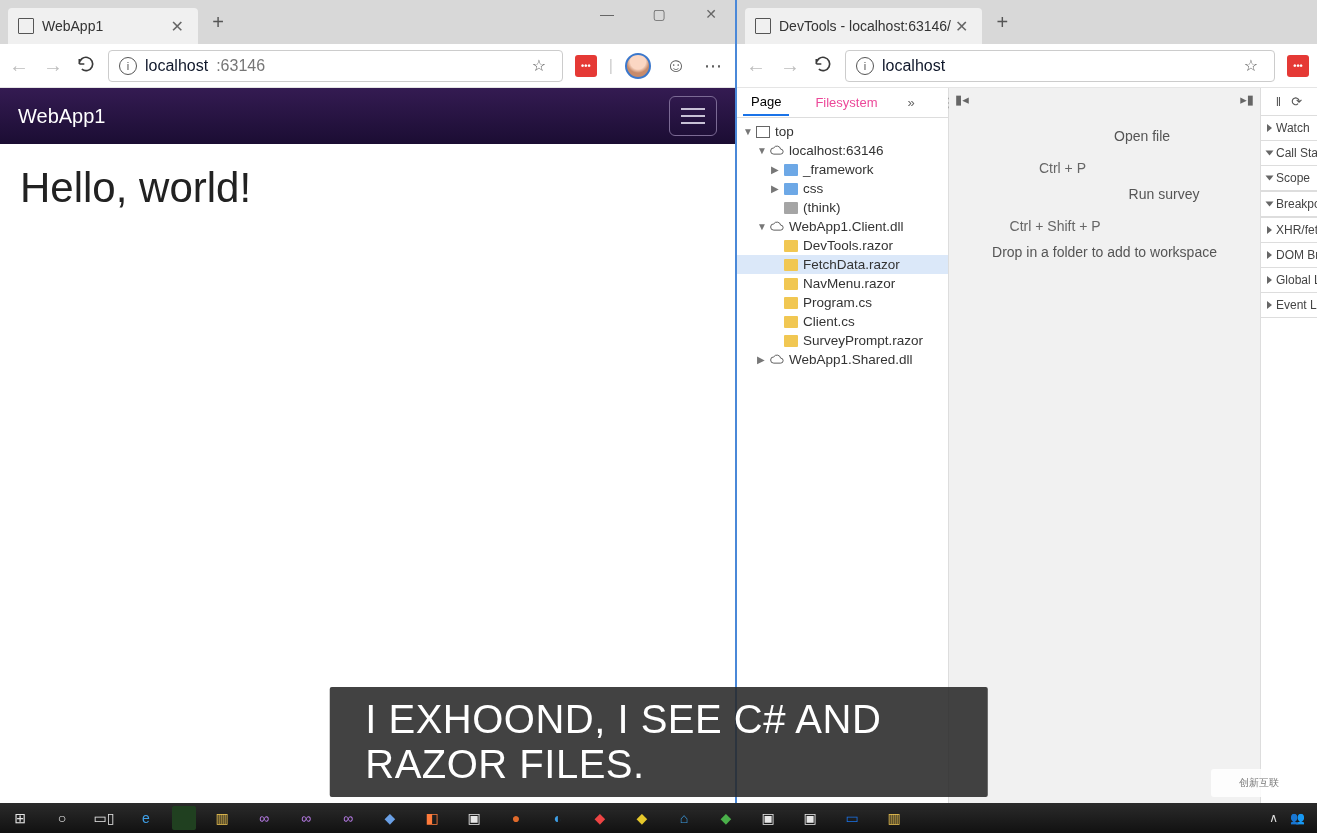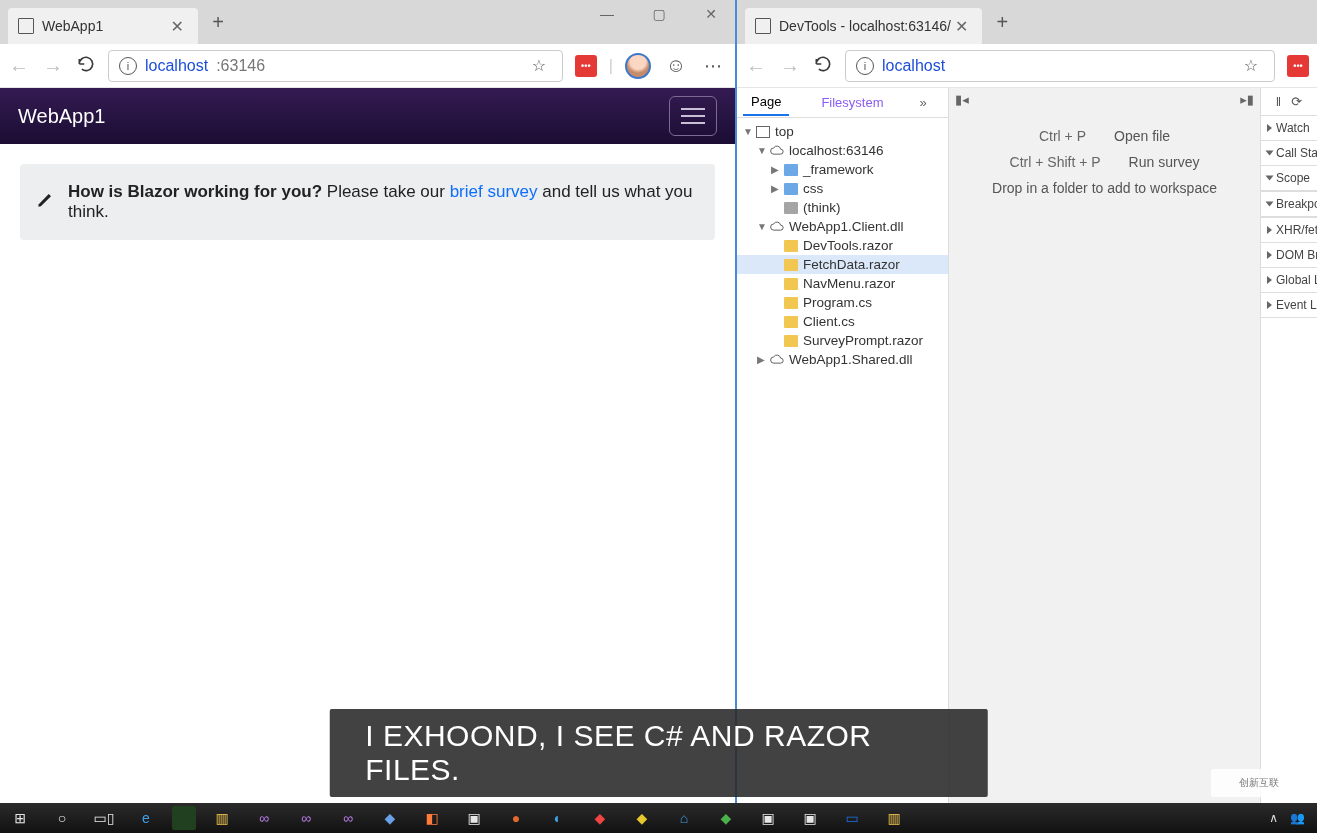--- a/index.html
+++ b/index.html
@@ -19,21 +19,21 @@
 
 .win-controls { position: absolute; right: 6px; top: 6px; display: flex; gap: 16px; color: #666; }
 .win-controls span { width: 36px; text-align: center; font-size: 14px; cursor: pointer; }
 
 
 .url-row { height: 44px; display: flex; align-items: center; padding: 0 8px; gap: 12px; background: #fff; border-bottom: 1px solid #e5e5e5; }
 .nav-arrow { color: #bdbdbd; font-size: 20px; width: 22px; text-align: center; }
 .refresh-icon svg { width: 20px; height: 20px; stroke: #3a3a3a; fill: none; }
 .url-bar { flex: 1; height: 32px; border: 1px solid #ccc; border-radius: 4px; display: flex; align-items: center; padding: 0 10px; gap: 8px; font-size: 16px; color: #444; }
 .info-circle { width: 18px; height: 18px; border: 1.5px solid #555; border-radius: 50%; display: flex; align-items: center; justify-content: center; font-size: 11px; color: #555; }
-.url-host { color: #1d4ed8; }
+.url-host { color: #0f172a; }
 .url-rest { color: #767676; }
 .url-spacer { flex: 1; }
 .icon-btn { width: 26px; height: 26px; display: flex; align-items: center; justify-content: center; color: #555; cursor: pointer; }
 .red-badge { width: 22px; height: 22px; background: #e53935; border-radius: 3px; display: flex; align-items: center; justify-content: center; color: #fff; font-size: 9px; font-weight: bold; }
 .avatar { width: 26px; height: 26px; border-radius: 50%; background: radial-gradient(circle at 50% 30%, #fbd7c3 40%, #c78b6b 60%); border: 2px solid #3b78cc; }
 .smile { font-size: 20px; color: #555; }
 .dots { font-size: 18px; letter-spacing: 2px; color: #555; }
 
 
 .app-navbar { height: 56px; background: linear-gradient(180deg, #341b52, #1b0d33); display: flex; align-items: center; padding: 0 18px; justify-content: space-between; color: #fff; }
@@ -58,49 +58,49 @@
 .dev-main { flex: 1; display: flex; }
 .dev-left-panel { width: 212px; display: flex; flex-direction: column; border-right: 1px solid #ddd; }
 .dev-mid-panel { flex: 1; background: #f1f1f1; display: flex; flex-direction: column; align-items: center; padding-top: 40px; color: #555; gap: 10px; position: relative; }
 .dev-right-panel { width: 57px; border-left: 1px solid #ddd; background: #fff; }
 .dev-right-top { height: 28px; border-bottom: 1px solid #ddd; display:flex; align-items:center; justify-content:center; gap:10px; color:#555;}
 .side-section { padding: 5px 6px; border-bottom: 1px solid #ddd; color: #444; font-size: 12px; white-space: nowrap; overflow:hidden; }
 .side-section.top-border { border-top: 1px solid #ddd; }
 .tri { display:inline-block; width:0; height:0; border-top:4px solid transparent; border-bottom:4px solid transparent; border-left:5px solid #666; margin-right:4px;}
 .tri.open { transform: rotate(90deg); }
 
-.sub-tabs { height: 30px; border-bottom: 1px solid #ddd; display: flex; align-items: center; padding: 0 6px; gap: 24px; }
-.sub-tabs .st { padding: 5px 8px; color: #8b5cf6; cursor: pointer; }
+.sub-tabs { height: 30px; border-bottom: 1px solid #ddd; display: flex; align-items: center; padding: 0 6px; gap: 18px; }
+.sub-tabs .st { padding: 5px 8px; color: #ec4899; cursor: pointer; }
 .sub-tabs .st.active { color: #000; border-bottom: 2px solid #1a73e8; }
 .sub-tabs .chev { color: #666; padding: 0 4px; }
 .sub-tabs .kebab { margin-left: auto; color: #666; padding: 0 6px; }
 
 .file-tree { flex: 1; overflow: auto; font-size: 13.5px; padding-top: 4px; }
 .node { display: flex; align-items: center; height: 19px; padding-left: 6px; gap: 5px; color: #333; cursor: pointer; white-space: nowrap; }
 .node.sel { background: #dbe8f9; }
 .arrow { width: 8px; color: #777; font-size: 10px; }
 .ic { width: 14px; height: 12px; display: inline-block; }
 .ic-win { border: 1.5px solid #666; }
 .ic-cloud svg { width: 15px; height: 12px; stroke: #555; fill: none; }
 .ic-folder { background: #6da8e6; border-radius: 1px; }
 .ic-folder.grey { background: #a5a5a5; }
 .ic-file { background: #f1c752; border-radius: 1px; }
 .d1 { padding-left: 6px; }
 .d2 { padding-left: 20px; }
 .d3 { padding-left: 34px; }
 
 .hint-row { display: flex; gap: 28px; font-size: 14px; }
-.hint-row .k { color: #666; }
+.hint-row .k { color: #666; margin-top: 32px; }
 .drop-msg { font-size: 14px; color: #555; }
 .tooltip { position: absolute; left: 90px; top: 174px; background: #fff; border: 1px solid #bbb; padding: 4px 8px; font-size: 13px; color: #333; box-shadow: 1px 1px 4px rgba(0,0,0,0.15); }
 .mid-top-icons { position:absolute; top:4px; left:6px; color:#666; }
 .mid-top-icons-r { position:absolute; top:4px; right:6px; color:#666; }
 
 
-.caption { position: absolute; left: 50%; transform: translateX(-50%); bottom: 36px; background: rgba(40,40,40,0.88); color: #fff; font-size: 30px; padding: 10px 36px; border-radius: 2px; letter-spacing: 0.5px; }
+.caption { position: absolute; left: 50%; transform: translateX(-50%); bottom: 36px; background: rgba(40,40,40,0.88); color: #fff; font-size: 40px; padding: 10px 36px; border-radius: 2px; letter-spacing: 0.5px; }
 
 
 .taskbar { position: absolute; left: 0; bottom: 0; width: 1317px; height: 30px; background: linear-gradient(180deg,#2b2b2b,#111); display: flex; align-items: center; padding: 0 4px; gap: 10px; }
 .taskbar .titem { width: 32px; height: 24px; display: flex; align-items: center; justify-content: center; color: #e6e6e6; font-size: 14px; }
 .taskbar .right { margin-left: auto; display: flex; gap: 12px; color: #ddd; font-size: 12px; padding-right: 8px; }
 
 
 .watermark { position: absolute; right: 10px; bottom: 36px; width: 96px; height: 28px; background: rgba(255,255,255,0.85); border-radius: 3px; display:flex; align-items:center; justify-content:center; font-size: 10px; color:#777; }
 </style>
 </head>
@@ -144,30 +144,21 @@
 
   <div class="app-navbar">
     <span class="app-brand">WebApp1</span>
     <div class="hamburger">
         <span></span>
         <span></span>
         <span></span>
       </div>
   </div>
   <div class="app-body">
-    <div class="survey-box">
-      <span class="pencil-icon">
-        <svg viewBox="0 0 24 24">
-            <path d="M3 21l3.5-.7L20 7l-3-3L3.7 17.5 3 21z"></path>
-          </svg>
-      </span>
-      <span>
-        <strong>How is Blazor working for you?</strong><span> Please take our </span><a href="#">brief survey</a><span> and tell us what you think.</span>
-      </span>
-    </div>
+    <h1>Hello, world!</h1>
   </div>
 </div>
 
 <div class="window win-right">
   <div class="tab-strip">
     <div class="tab" style="min-width:210px">
       <span class="page-icon"></span>
       <span class="label">DevTools - localhost:63146/</span>
       <span class="close">✕</span>
     </div>

